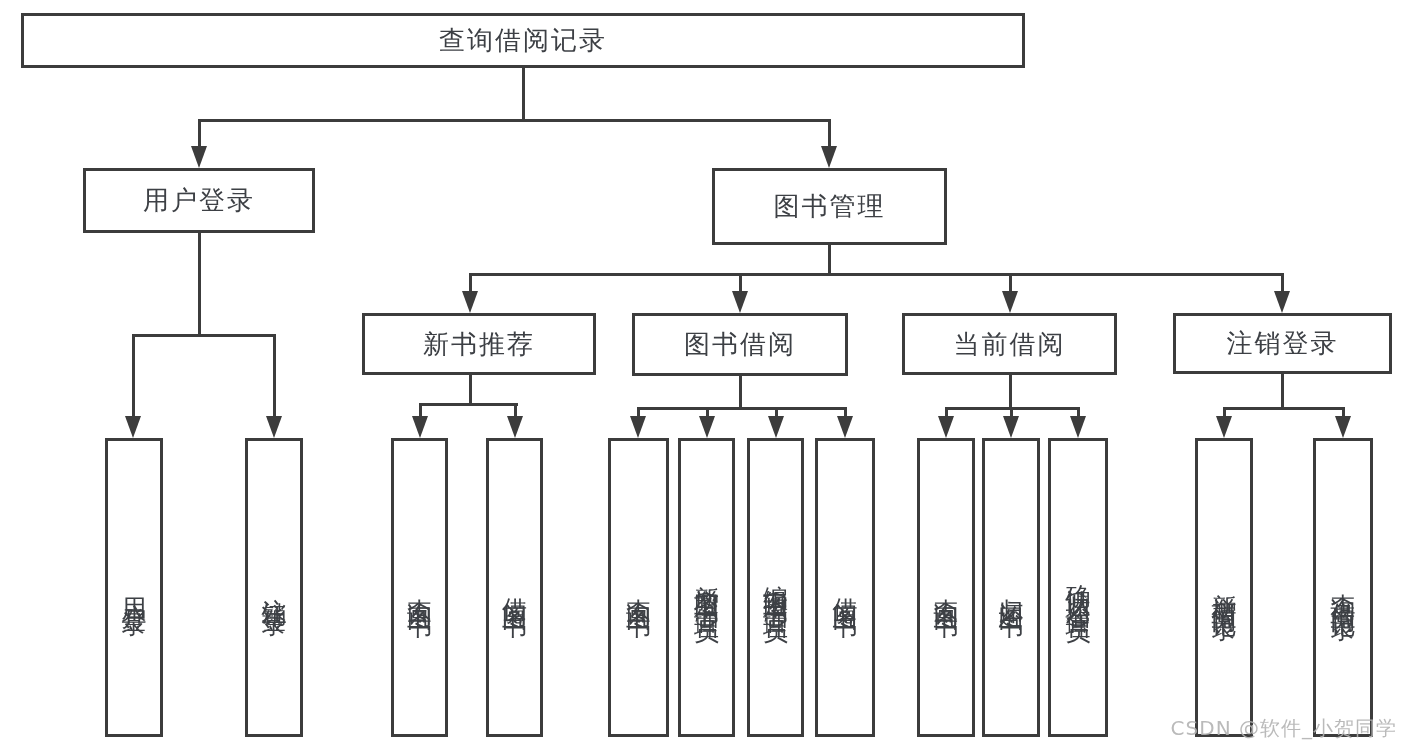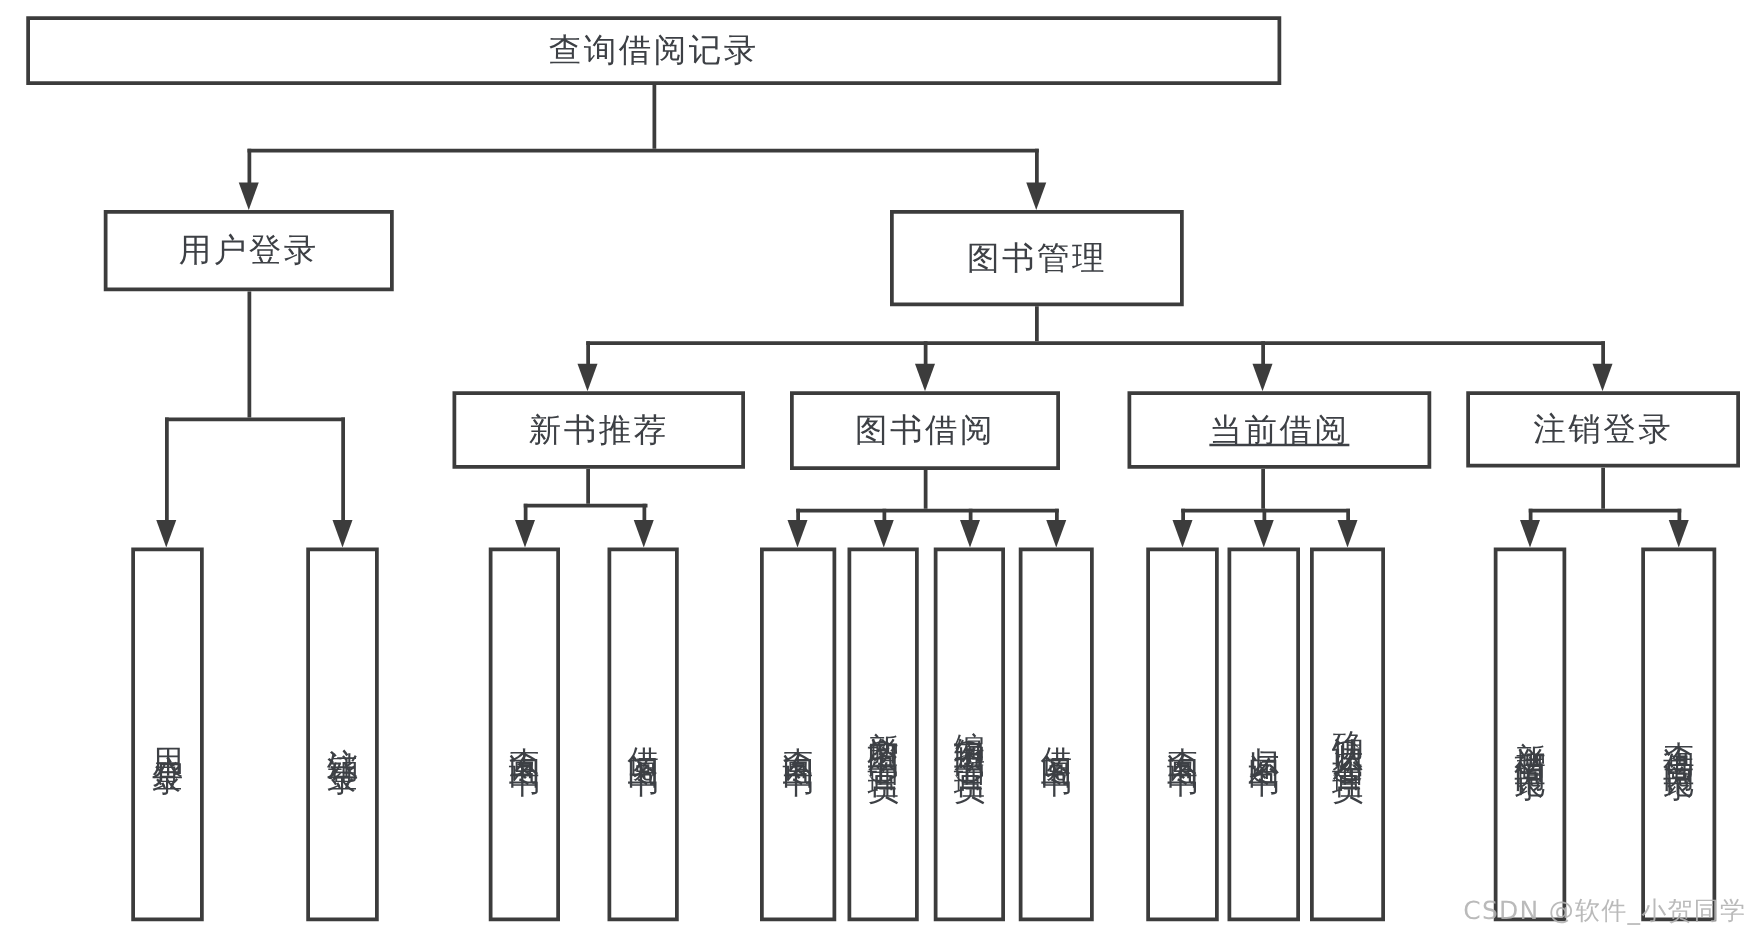--- a/index.html
+++ b/index.html
@@ -134,21 +134,21 @@
   <div class="box" style="left:712px; top:168px; width:235px; height:77px;">
     <span class="hlabel">图书管理</span>
   </div>
 
   <div class="box" style="left:362px; top:313px; width:234px; height:62px;">
     <span class="hlabel">新书推荐</span>
   </div>
   <div class="box" style="left:632px; top:313px; width:216px; height:63px;">
     <span class="hlabel">图书借阅</span>
   </div>
-  <div class="box" style="left:902px; top:313px; width:243px; height:62px;text-decoration:underline;">
+  <div class="box" style="left:902px; top:313px; width:215px; height:62px;">
     <span class="hlabel">当前借阅</span>
   </div>
   <div class="box" style="left:1173px; top:313px; width:219px; height:61px;">
     <span class="hlabel">注销登录</span>
   </div>
 
   <div class="box leaf" style="left:105px; top:438px; width:58px; height:299px;">
     <span class="vlabel">用户登录</span>
   </div>
   <div class="box leaf" style="left:245px; top:438px; width:58px; height:299px;">

